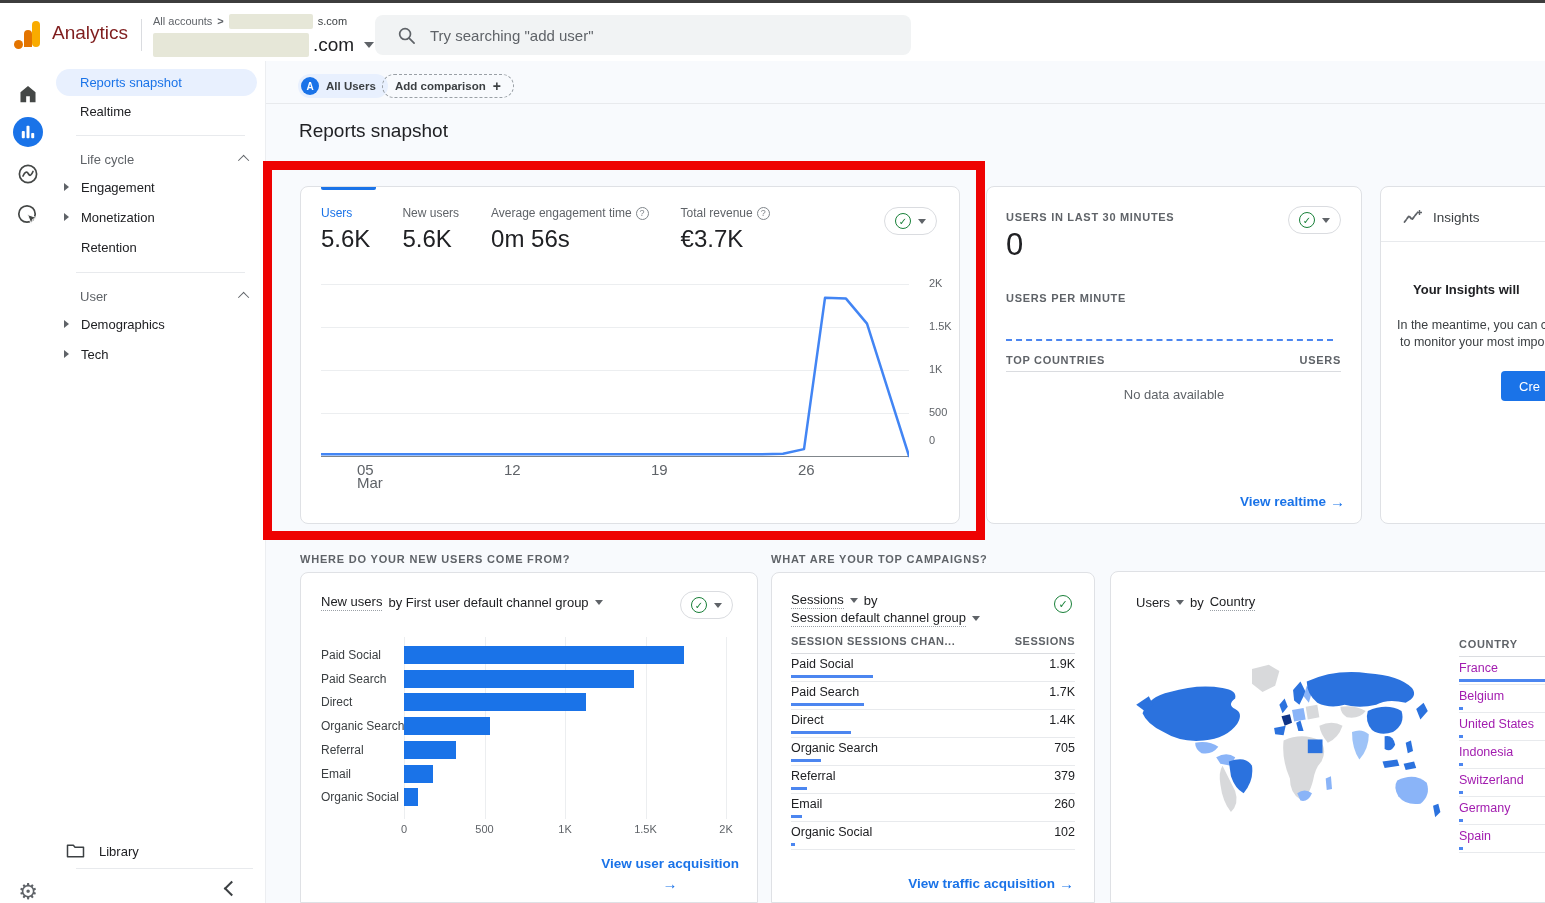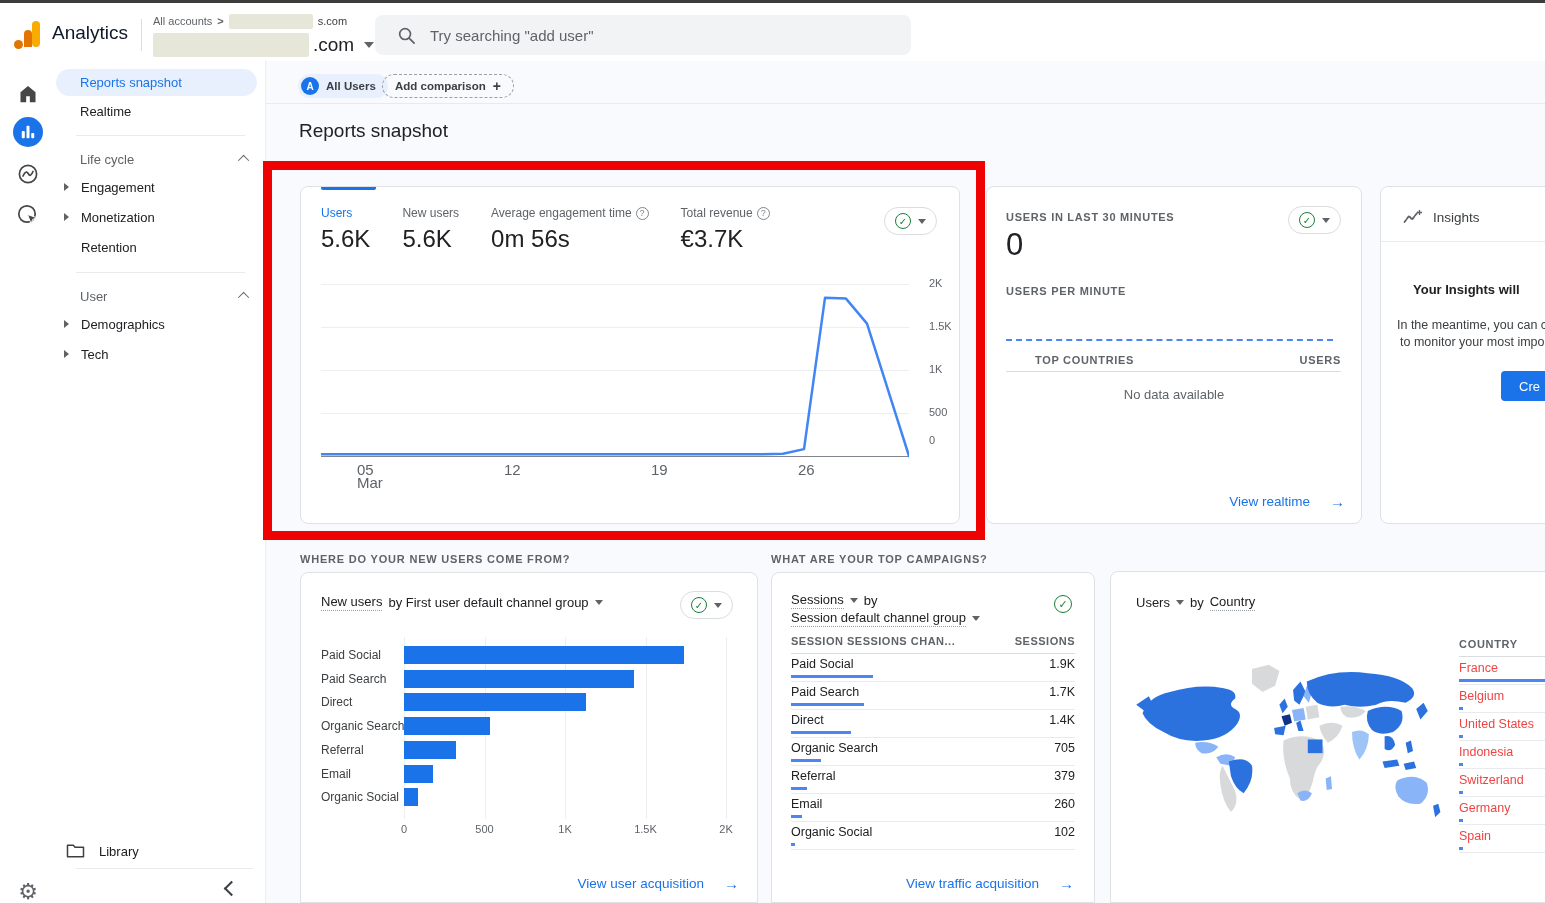--- a/index.html
+++ b/index.html
@@ -8,21 +8,21 @@
 
   
   .topstrip{position:absolute;left:0;top:0;width:100%;height:3px;background:#3d3d3d;}
 
   
   .appbar{position:absolute;left:0;top:3px;width:100%;height:58px;background:#fff;border-bottom:1px solid #ebedef;}
   .ga-logo{position:absolute;left:14px;top:18px;width:28px;height:28px;}
   .ga-bar1{position:absolute;right:2px;top:0;width:8px;height:26px;background:#f9ab00;border-radius:4px;}
   .ga-bar2{position:absolute;left:10px;top:9px;width:8px;height:17px;background:#e37400;border-radius:4px 4px 0 0;}
   .ga-dot{position:absolute;left:0;bottom:0;width:9px;height:9px;background:#e37400;border-radius:50%;}
-  .ga-name{position:absolute;left:52px;top:19px;font-size:19px;color:#0f172a;}
+  .ga-name{position:absolute;left:52px;top:19px;font-size:19px;color:#7f1d1d;}
   .ab-sep{position:absolute;left:141px;top:16px;width:1px;height:32px;background:#dadce0;}
   .bc-line1{position:absolute;left:153px;top:10px;height:16px;display:flex;align-items:center;gap:5px;font-size:11px;color:#5f6368;}
   .redact{background:#e6e7d8;border-radius:2px;display:inline-block;}
   .bc-line2{position:absolute;left:153px;top:29px;height:26px;display:flex;align-items:center;gap:4px;font-size:19px;color:#202124;}
   .caret-down{width:0;height:0;border-left:5px solid transparent;border-right:5px solid transparent;border-top:6px solid #5f6368;display:inline-block;}
   .caret-sm{width:0;height:0;border-left:4px solid transparent;border-right:4px solid transparent;border-top:5px solid #5f6368;display:inline-block;}
   .search{position:absolute;left:375px;top:12px;width:536px;height:40px;background:#f1f3f4;border-radius:8px;display:flex;align-items:center;gap:14px;padding-left:22px;box-sizing:border-box;}
   .search-text{font-size:15px;color:#5f6368;}
 
   
@@ -54,38 +54,38 @@
   .chip-add{position:absolute;left:382px;top:74px;height:24px;border:1px dashed #9aa0a6;border-radius:12px;display:flex;align-items:center;gap:7px;padding:0 12px;cursor:pointer;box-sizing:border-box;}
   .plus{font-size:14px;color:#3c4043;font-weight:bold;}
   .page-title{position:absolute;left:299px;top:120px;font-size:19px;color:#202124;}
 
   
   .card{position:absolute;background:#fff;border:1px solid #dfe1e5;border-radius:8px;box-sizing:border-box;}
   .sec-header{position:absolute;font-size:11px;font-weight:bold;letter-spacing:.8px;color:#5f6368;}
   .pill-check{display:flex;align-items:center;gap:7px;border:1px solid #dadce0;border-radius:14px;height:28px;padding:0 10px;cursor:pointer;background:#fff;box-sizing:border-box;}
   .gcheck{width:16px;height:16px;border:1.6px solid #188038;border-radius:50%;color:#188038;font-size:10px;display:flex;align-items:center;justify-content:center;box-sizing:border-box;}
   .qicon{width:13px;height:13px;border:1px solid #80868b;border-radius:50%;color:#80868b;font-size:9px;display:inline-flex;align-items:center;justify-content:center;margin-left:4px;box-sizing:border-box;}
-  .link{color:#1a73e8;font-size:13.5px;font-weight:400;display:flex;align-items:center;gap:20px;cursor:pointer;}
+  .link{color:#1a73e8;font-size:13.5px;font-weight:700;display:flex;align-items:center;gap:4px;cursor:pointer;}
   .arrow{font-size:15px;}
 
   
   .tab-line{position:absolute;left:20px;top:0;width:55px;height:3px;background:#1a73e8;border-radius:0 0 2px 2px;}
   .metric .m-label{font-size:12px;color:#5f6368;display:flex;align-items:center;}
   .metric .m-value{font-size:24px;color:#202124;margin-top:5px;}
   .metric.active .m-label{color:#1a73e8;}
   .gridline{position:absolute;left:0;width:100%;height:1px;background:#eceef0;}
   .gridline.axis{background:#80868b;height:1.4px;}
   .ylab{position:absolute;font-size:11px;color:#5f6368;}
   .xlab{position:absolute;font-size:15px;color:#5f6368;text-align:left;line-height:13px;}
 
   
   .rt-h{font-size:11px;font-weight:bold;letter-spacing:.7px;color:#5f6368;}
   .rt-zero{font-size:31px;color:#202124;}
   .rt-dash{position:absolute;border-top:2.5px dashed #4c86f0;}
-  .rt-cols{position:absolute;display:flex;justify-content:space-between;margin-left:29px;}
+  .rt-cols{position:absolute;display:flex;justify-content:space-between;}
   .rt-div{position:absolute;height:1px;background:#dadce0;}
   .nodata{font-size:13px;color:#5f6368;}
 
   
   .ins-head{display:flex;align-items:center;gap:10px;font-size:13.5px;color:#3c4043;}
   .ins-div{position:absolute;left:0;right:0;top:54px;height:1px;background:#e8eaed;}
   .ins-bold{font-size:13px;font-weight:bold;color:#202124;white-space:nowrap;}
   .ins-body{font-size:12.5px;color:#3c4043;line-height:17px;white-space:nowrap;}
   .btn-blue{background:#1a73e8;color:#fff;font-size:13px;font-weight:500;border-radius:4px;height:30px;display:flex;align-items:center;padding-left:18px;cursor:pointer;white-space:nowrap;}
 
@@ -99,21 +99,21 @@
 
   
   .tbl-head{display:flex;justify-content:space-between;font-size:11px;font-weight:bold;letter-spacing:.5px;color:#5f6368;}
   .crow{position:relative;height:27px;border-bottom:1px solid #e8eaed;}
   .crow .c-label{position:absolute;left:0;top:3px;font-size:12.5px;color:#202124;}
   .crow .c-val{position:absolute;right:0;top:3px;font-size:12.5px;color:#202124;}
   .crow .c-bar{position:absolute;left:0;bottom:3px;height:3px;background:#4c86f0;}
 
   
   .country-row{position:relative;height:27px;border-bottom:1px solid #e8eaed;}
-  .country-row .c-name{position:absolute;left:0;top:4px;font-size:12.5px;color:#ef4444;}
+  .country-row .c-name{position:absolute;left:0;top:4px;font-size:12.5px;color:#a21caf;}
   .country-row .c-bar{position:absolute;left:0;bottom:2px;height:3px;background:#4c86f0;}
 
   
   .annotation{position:absolute;left:263px;top:161px;width:722px;height:379px;border:9px solid #ee0202;box-sizing:border-box;pointer-events:none;z-index:50;}
 
   svg{display:block;}
 </style>
 </head>
 <body>
 
@@ -286,21 +286,21 @@
       <div class="xlab" style="left: 497px; top: 276px;">26</div>
     </div>
 
   <div class="card" style="left:986px;top:186px;width:376px;height:338px;">
     <div class="rt-h" style="position:absolute;left:19px;top:24px;">USERS IN LAST 30 MINUTES</div>
     <div class="pill-check" style="position:absolute;right:20px;top:19px;">
       <span class="gcheck">✓</span>
       <span class="caret-sm"></span>
     </div>
     <div class="rt-zero" style="position:absolute;left:19px;top:40px;">0</div>
-    <div class="rt-h" style="position:absolute;left:19px;top:98px;text-align:center;">USERS PER MINUTE</div>
+    <div class="rt-h" style="position:absolute;left:19px;top:105px;text-align:center;">USERS PER MINUTE</div>
     <div class="rt-dash" style="left:19px;top:152px;width:327px;"></div>
     <div class="rt-cols" style="left:19px;right:20px;top:167px;">
       <span class="rt-h">TOP COUNTRIES</span>
       <span class="rt-h">USERS</span>
     </div>
     <div class="rt-div" style="left:19px;right:20px;top:184px;"></div>
     <div class="nodata" style="position:absolute;left:0;right:0;top:200px;text-align:center;">No data available</div>
     <div class="link" style="position:absolute;right:16px;bottom:13px;">
       <span>View realtime</span>
       <span class="arrow">→</span>
@@ -356,21 +356,21 @@
         <div class="hbar" style="left: 103px; top: 120.4px; width: 181.93px; background: rgb(26, 115, 232);"></div>
         <div class="bar-label" style="left: 20px; top: 146.1px;">Organic Search</div>
         <div class="hbar" style="left: 103px; top: 144.1px; width: 86.135px; background: rgb(26, 115, 232);"></div>
         <div class="bar-label" style="left: 20px; top: 169.8px;">Referral</div>
         <div class="hbar" style="left: 103px; top: 167.8px; width: 52.325px; background: rgb(26, 115, 232);"></div>
         <div class="bar-label" style="left: 20px; top: 193.5px;">Email</div>
         <div class="hbar" style="left: 103px; top: 191.5px; width: 28.98px; background: rgb(26, 115, 232);"></div>
         <div class="bar-label" style="left: 20px; top: 217.2px;">Organic Social</div>
         <div class="hbar" style="left: 103px; top: 215.2px; width: 14.007px; background: rgb(26, 115, 232);"></div>
       </div>
-    <div class="link" style="position:absolute;right:18px;bottom:10px;">
+    <div class="link" style="position:absolute;right:18px;bottom:10px;flex-direction:column;">
       <span>View user acquisition</span>
       <span class="arrow">→</span>
     </div>
   </div>
 
   <div class="card" style="left:771px;top:572px;width:324px;height:331px;border-radius:8px 8px 0 0;text-align:right;">
     <div class="card-title" style="position:absolute;left:19px;top:19px;">
       <span class="dot-underline">Sessions</span>
       <span class="caret-sm"></span>
       <span>by</span>

